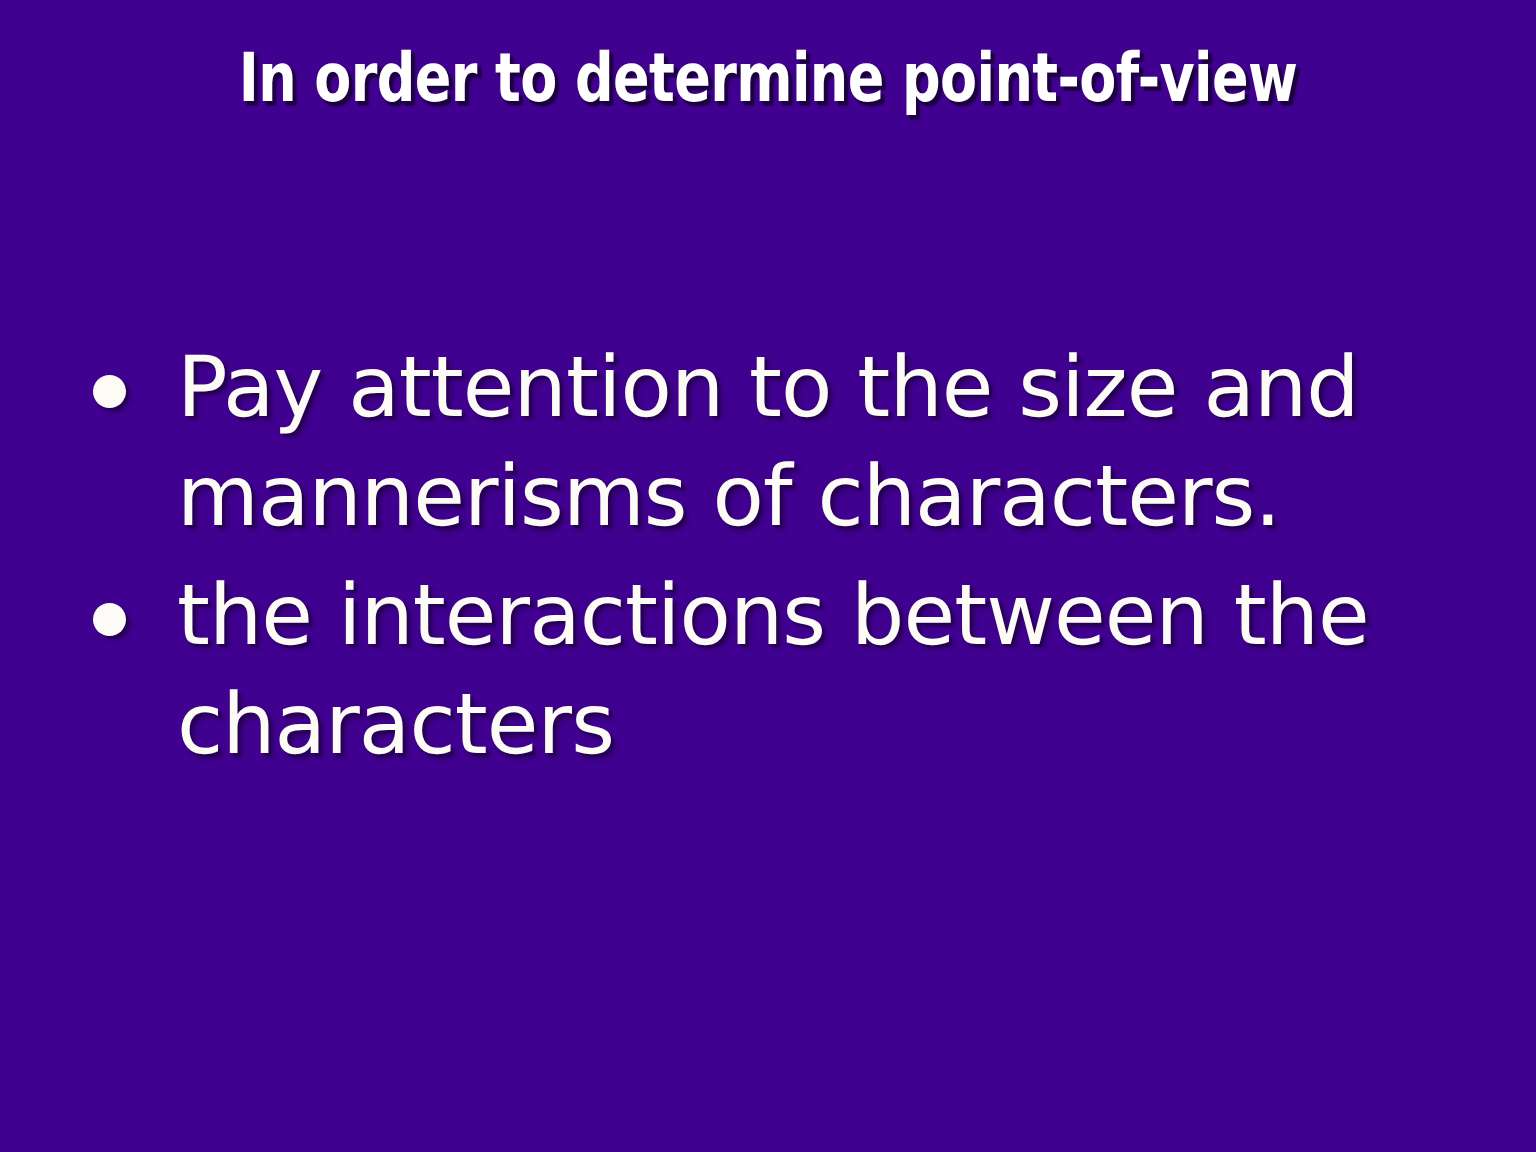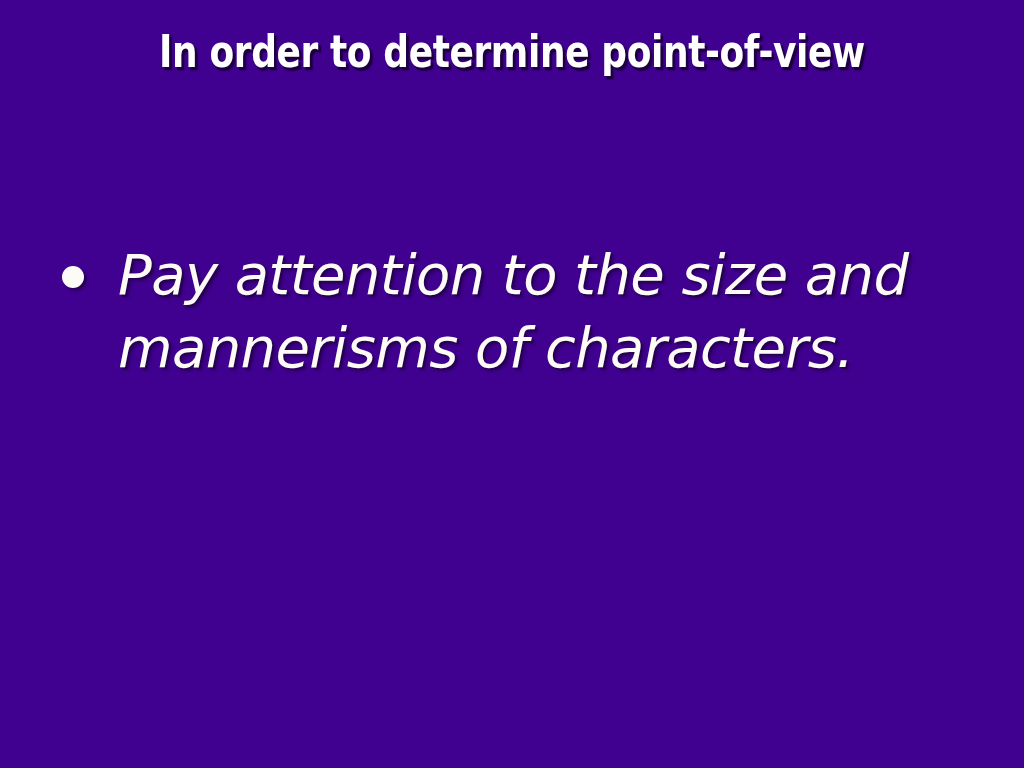--- a/index.html
+++ b/index.html
@@ -40,27 +40,26 @@
     transform-origin: 50% 50%;
     white-space: nowrap;
     text-shadow:
        3px 3px 0 #1d0040,
        3px 3px 2px rgba(10,0,30,0.85);
   }
 
   
   .body-list {
     position: absolute;
-    top: 238px;
+    top: 222px;
     left: 56px;
     width: 930px;
     margin: 0;
     padding: 0;
     list-style: none;
-    font-style: italic;
   }
 
   .bullet-item {
     position: relative;
     padding-left: 62px;
     margin: 0 0 6px 0;
     color: #fdfbf5;
     font-family: "DejaVu Sans", sans-serif;
     font-size: 56px;
     line-height: 73px;
@@ -95,17 +94,21 @@
 
   <div class="slide-title">In order to determine point-of-view</div>
 
   <ul class="body-list">
 
     <li class="bullet-item">
       <span class="bullet-marker"></span>
       <span class="bullet-text">Pay attention to the size and mannerisms of characters.</span>
     </li>
 
+    <li class="bullet-item">
+      <span class="bullet-marker"></span>
+      <span class="bullet-text">the interactions between the characters</span>
+    </li>
 
 
   </ul>
 
 </div>
 
 </body></html>

